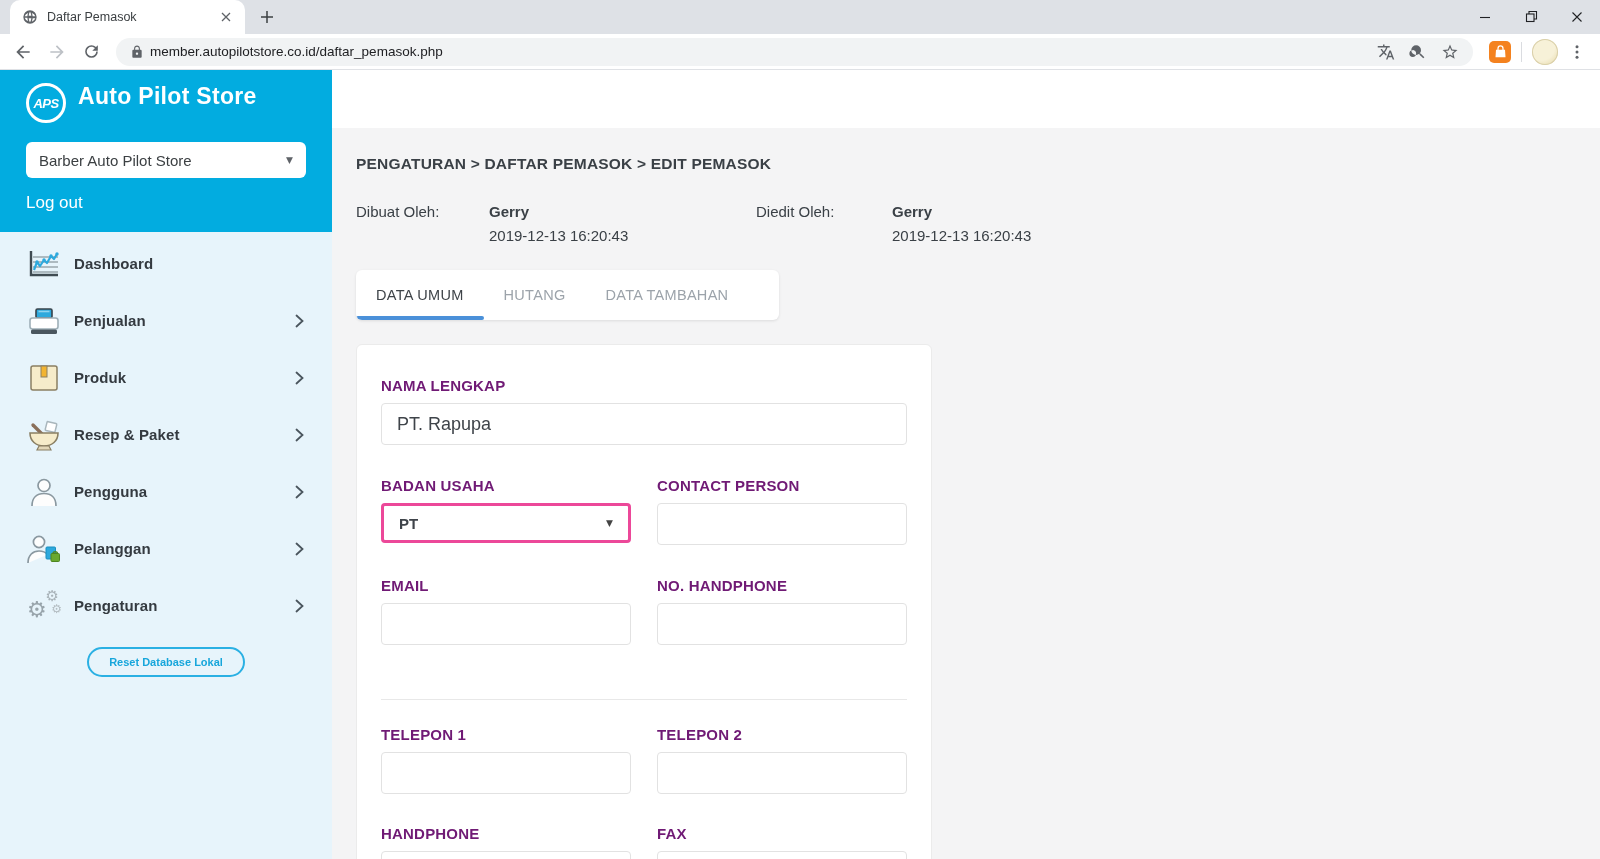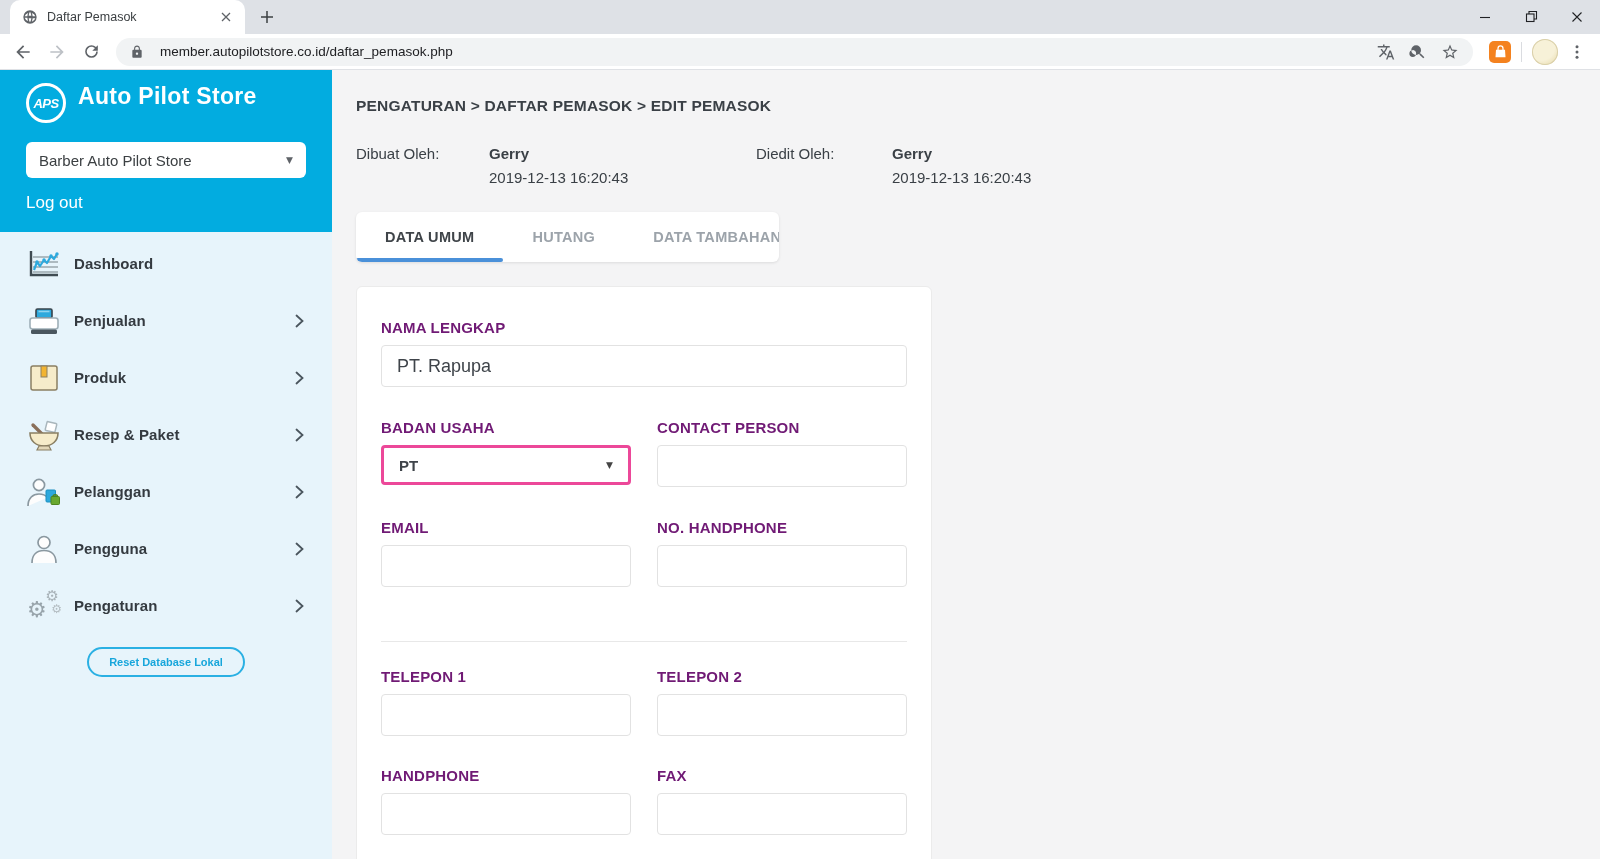--- a/index.html
+++ b/index.html
@@ -15,21 +15,21 @@
   .icon-btn { display:flex; align-items:center; justify-content:center; cursor:pointer; }
   .tab-close { width:18px; height:18px; border-radius:50%; }
   .newtab { width:28px; height:28px; margin:0 0 3px 8px; border-radius:50%; }
   .win-controls { margin-left:auto; display:flex; align-self:flex-start; }
   .win-btn { width:46px; height:33px; display:flex; align-items:center; justify-content:center; }
 
   .toolbar { height:36px; background:#fff; display:flex; align-items:center; padding:0 8px; gap:4px;
              border-bottom:1px solid #dfe1e5; flex-shrink:0; }
   .nav-btn { width:30px; height:30px; border-radius:50%; display:flex; align-items:center; justify-content:center; }
   .omnibox { flex:1; height:28px; background:#f1f3f4; border-radius:14px; margin:0 6px;
-             display:flex; align-items:center; padding:0 12px 0 14px; gap:16px; }
+             display:flex; align-items:center; padding:0 12px 0 14px; gap:6px; }
   .url-text { flex:1; font-size:13.5px; color:#202124; white-space:nowrap; overflow:hidden; }
   .omni-icons { display:flex; align-items:center; gap:14px; margin-right:2px; }
   .ext-area { display:flex; align-items:center; gap:10px; padding:0 6px; }
   .ext-bag { width:22px; height:22px; background:#f4821f; border-radius:5px; display:flex; align-items:center; justify-content:center; }
   .tb-divider { width:1px; height:20px; background:#dadce0; }
   .avatar { width:26px; height:26px; border-radius:50%;
             background:radial-gradient(circle at 35% 30%, #f7f1d8 55%, #e4d5a2); box-shadow:inset 0 0 0 1px #d9cfa9; }
 
   
   .page { flex:1; display:flex; min-height:0; }
@@ -53,37 +53,37 @@
   .menu-label { flex:1; font-size:15px; font-weight:600; color:#343a40; letter-spacing:0.1px; }
   .gear-wrap { position:relative; width:36px; height:30px; }
   .gear { position:absolute; color:#98a4ab; font-family:"DejaVu Sans", sans-serif; line-height:1; }
   .gear.g1 { font-size:22px; left:1px; top:8px; }
   .gear.g2 { font-size:15px; right:3px; top:-2px; color:#a8b2b8; }
   .gear.g3 { font-size:12px; right:0px; top:12px; color:#b4bdc2; }
   .reset-btn { display:block; margin:13px auto 0; padding:7px 20px; background:transparent;
                border:2px solid #2ab0e3; border-radius:18px; color:#17a6db;
                font-size:11px; font-weight:bold; font-family:inherit; cursor:pointer; }
 
-  .content { flex:1; background:#f4f4f5; min-width:0; display:flex; }
+  .content { flex:1; background:#f4f4f5; min-width:0; display:flex; flex-direction:column; }
   .topband { height:58px; background:#fff; flex-shrink:0; }
   .content-inner { padding:27px 0 0 24px; flex:1; overflow:hidden; }
   .breadcrumb { font-size:15.5px; font-weight:bold; color:#3a4046; letter-spacing:0.2px; }
 
   .info-row { margin-top:30px; display:flex; font-size:15px; color:#3a4046; }
   .info-pair { display:flex; }
   .info-pair.first { width:400px; }
   .info-label { width:133px; flex-shrink:0; }
   .info-label.w2 { width:136px; }
   .info-name { font-weight:600; }
   .info-date { margin-top:7px; }
 
   .tabbar { margin-top:26px; width:423px; height:50px; background:#fff; border-radius:6px;
             box-shadow:0 1px 3px rgba(0,0,0,0.10); display:flex; overflow:hidden; }
-  .ptab { padding:0 29px; display:flex; align-items:center; position:relative;
-          font-size:14.5px; font-weight:700; letter-spacing:0.3px; color:#9ca3aa; cursor:pointer; white-space:nowrap;text-align:center; }
+  .ptab { padding:0 20px; display:flex; align-items:center; position:relative;
+          font-size:14.5px; font-weight:400; letter-spacing:0.3px; color:#9ca3aa; cursor:pointer; white-space:nowrap;text-align:center; }
   .ptab.active { color:#3f4449; }
   .ptab .underline { position:absolute; left:0; right:0; bottom:0; height:4px; background:#4a90d9; border-radius:2px; }
 
   .card { margin-top:24px; width:576px; height:700px; background:#fff;
           border:1px solid #ebebeb; border-radius:6px; padding:32px 24px; }
   .f-label { font-size:15px; font-weight:bold; color:#701a75; letter-spacing:0.2px; margin-bottom:9px; }
   .t-input { width:100%; height:42px; border:1px solid #e2e2e2; border-radius:4px;
              padding:0 15px; font-size:18px; color:#3f444a; font-family:inherit; background:#fff; outline:none; }
   .f-row { display:flex; gap:26px; margin-top:32px; }
   .f-col { flex:1; min-width:0; }
@@ -280,44 +280,44 @@
           <span class="menu-label">Resep &amp; Paket</span>
           <span>
             <svg width="9" height="14" viewBox="0 0 9 14">
                 <path d="M1.5 1.5 L7.5 7 L1.5 12.5" stroke="#4a555d" stroke-width="1.8" fill="none" stroke-linecap="round"></path>
               </svg>
           </span>
         </div>
 
         <div class="menu-item">
           <span class="menu-icon">
+            <svg width="32" height="30" viewBox="0 0 32 30">
+              <circle cx="16" cy="8.5" r="6" fill="#fdfdfd" stroke="#8a98a0" stroke-width="1.7"></circle>
+              <path d="M4 29 C4 20.5 9 16.5 16 16.5 C23 16.5 28 20.5 28 29" fill="#fdfdfd" stroke="#8a98a0" stroke-width="1.7"></path>
+            </svg>
+          </span>
+          <span class="menu-label">Pengguna</span>
+          <span>
+            <svg width="9" height="14" viewBox="0 0 9 14">
+                <path d="M1.5 1.5 L7.5 7 L1.5 12.5" stroke="#4a555d" stroke-width="1.8" fill="none" stroke-linecap="round"></path>
+              </svg>
+          </span>
+        </div>
+
+        <div class="menu-item">
+          <span class="menu-icon">
             <svg width="36" height="30" viewBox="0 0 36 30">
               <circle cx="13" cy="8" r="5.6" fill="#fdfdfd" stroke="#8a98a0" stroke-width="1.7"></circle>
               <path d="M2 29 C2 21 7 17 13 17 C16.5 17 19.5 18.2 21.5 20.5" fill="#fdfdfd" stroke="#8a98a0" stroke-width="1.7"></path>
               <rect x="20" y="13" width="9.5" height="12" rx="1" fill="#2da9dd" stroke="#1b8fc0"></rect>
               <path d="M27 19.5 c0-2.4 4.5-2.4 4.5 0" fill="none" stroke="#4e8520" stroke-width="1.4"></path>
               <rect x="25" y="19.5" width="8.5" height="8" rx="1" fill="#69a82f" stroke="#4e8520"></rect>
             </svg>
           </span>
           <span class="menu-label">Pelanggan</span>
-          <span>
-            <svg width="9" height="14" viewBox="0 0 9 14">
-                <path d="M1.5 1.5 L7.5 7 L1.5 12.5" stroke="#4a555d" stroke-width="1.8" fill="none" stroke-linecap="round"></path>
-              </svg>
-          </span>
-        </div>
-
-        <div class="menu-item">
-          <span class="menu-icon">
-            <svg width="32" height="30" viewBox="0 0 32 30">
-              <circle cx="16" cy="8.5" r="6" fill="#fdfdfd" stroke="#8a98a0" stroke-width="1.7"></circle>
-              <path d="M4 29 C4 20.5 9 16.5 16 16.5 C23 16.5 28 20.5 28 29" fill="#fdfdfd" stroke="#8a98a0" stroke-width="1.7"></path>
-            </svg>
-          </span>
-          <span class="menu-label">Pengguna</span>
           <span>
             <svg width="9" height="14" viewBox="0 0 9 14">
                 <path d="M1.5 1.5 L7.5 7 L1.5 12.5" stroke="#4a555d" stroke-width="1.8" fill="none" stroke-linecap="round"></path>
               </svg>
           </span>
         </div>
 
         <div class="menu-item">
           <span class="menu-icon">
             <span class="gear-wrap">

